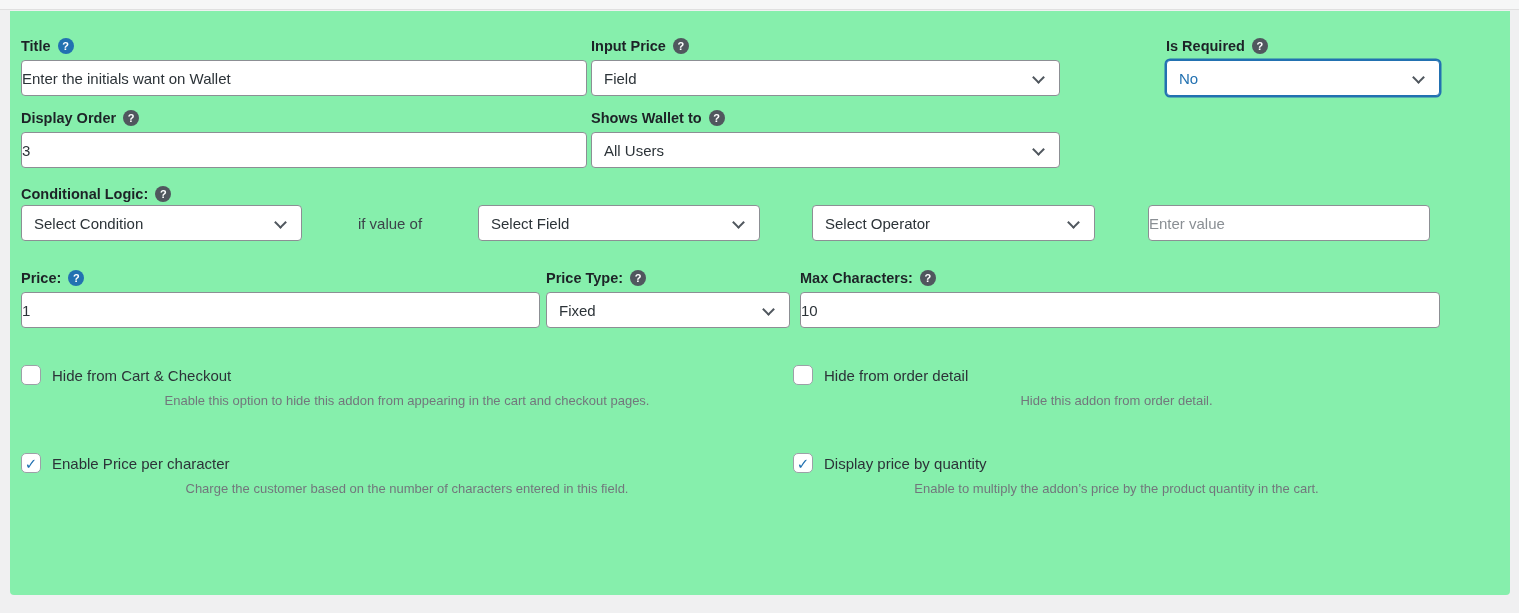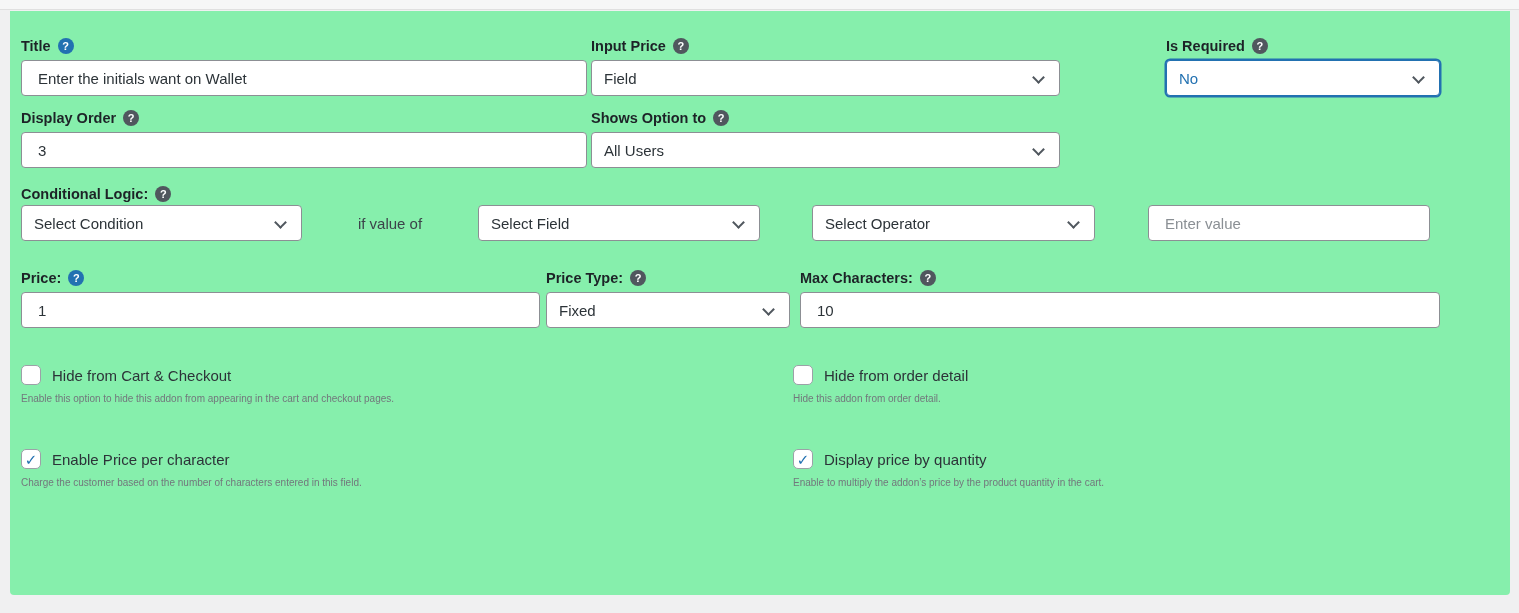--- a/index.html
+++ b/index.html
@@ -31,21 +31,21 @@
     width: 16px; height: 16px; border-radius: 50%;
     color: #ffffff; font-size: 11px; font-weight: 700; cursor: pointer;
     line-height: 1;
   }
   .help-blue { background: var(--help-blue, #2271b1); }
   .help-gray { background: var(--help-gray, #50575e); }
 
   .text-input {
     height: 36px; width: 100%;
     border: 1px solid #8c8f94; border-radius: 4px;
-    padding: 0 16px; font-size: 15px; color: #2c3338;
+    padding: 0 0; font-size: 15px; color: #2c3338;
     font-family: "Liberation Sans", "DejaVu Sans", sans-serif;
     background: #fff; outline: none;
   }
   .text-input::placeholder { color: #8a8f94; opacity: 1; }
 
   .select {
     position: relative; height: 36px; width: 100%;
     border: 1px solid #8c8f94; border-radius: 4px;
     background: #fff; display: flex; align-items: center;
     padding: 0 27px 0 12px; font-size: 15px; color: #2c3338;
@@ -92,21 +92,21 @@
   .check-line { display: flex; align-items: center; gap: 11px; height: 22px; }
   .checkbox {
     width: 20px; height: 20px; border: 1.5px solid #9ca1a7;
     border-radius: 5px; background: #fff; flex: 0 0 auto;
     display: flex; align-items: center; justify-content: center;
     cursor: pointer; font-size: 15px; font-weight: 700;
     color: transparent; line-height: 1;
   }
   .checkbox.checked { color: var(--accent, #2271b1); }
   .check-label { font-size: 15px; color: #2c3338; }
-  .check-desc { margin-top: 7px; font-size: 10px; color: #72777c; }
+  .check-desc { margin-top: 7px; font-size: 13px; color: #72777c; text-align: center; }
 
   .delete-row { margin-top: 56px; display: flex; justify-content: flex-end; }
   .delete-btn {
     background: var(--danger, #d9534f); color: #fff; border: none;
     border-radius: 4px; height: 38px; padding: 0 17px;
     font-size: 15.5px; cursor: pointer;
     font-family: "Liberation Sans", "DejaVu Sans", sans-serif;
   }
 </style>
 </head>
@@ -150,21 +150,21 @@
     <div class="row r2">
       <div class="g1">
         <div class="field-label">
           <span>Display Order</span>
           <span class="help help-gray">?</span>
         </div>
         <input class="text-input" type="text" value="3" style="">
       </div>
       <div class="g2">
         <div class="field-label">
-          <span>Shows Option to</span>
+          <span>Shows Wallet to</span>
           <span class="help help-gray">?</span>
         </div>
         <div class="select">
           <span>All Users</span>
           <span class="chev"></span>
         </div>
       </div>
     </div>
 
     <div class="r3">

